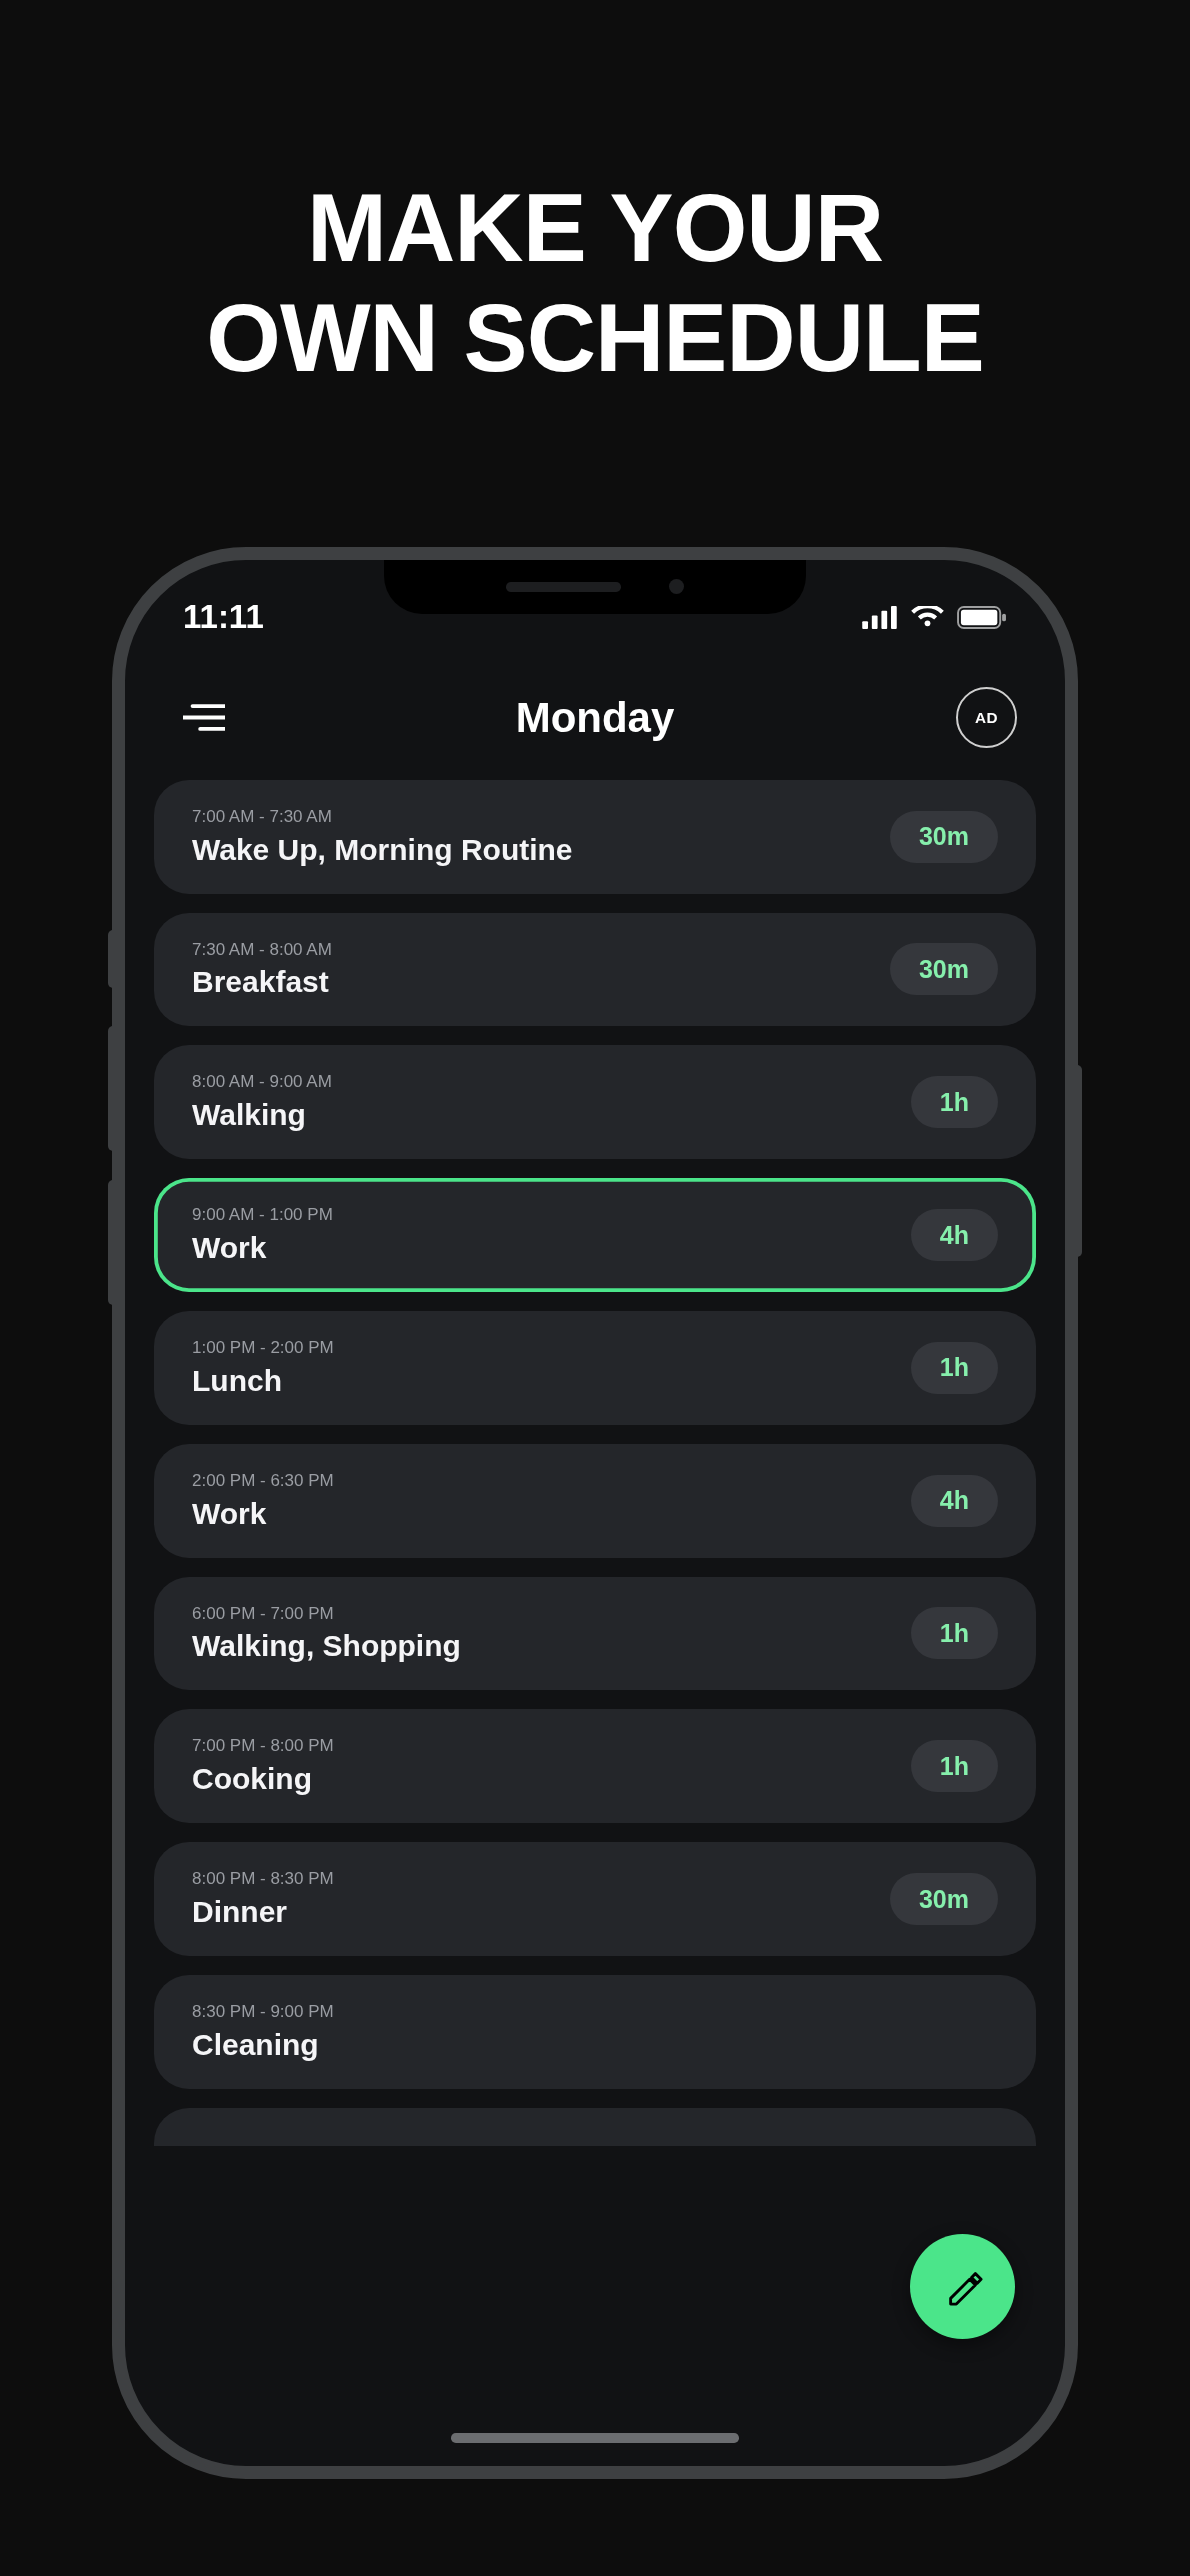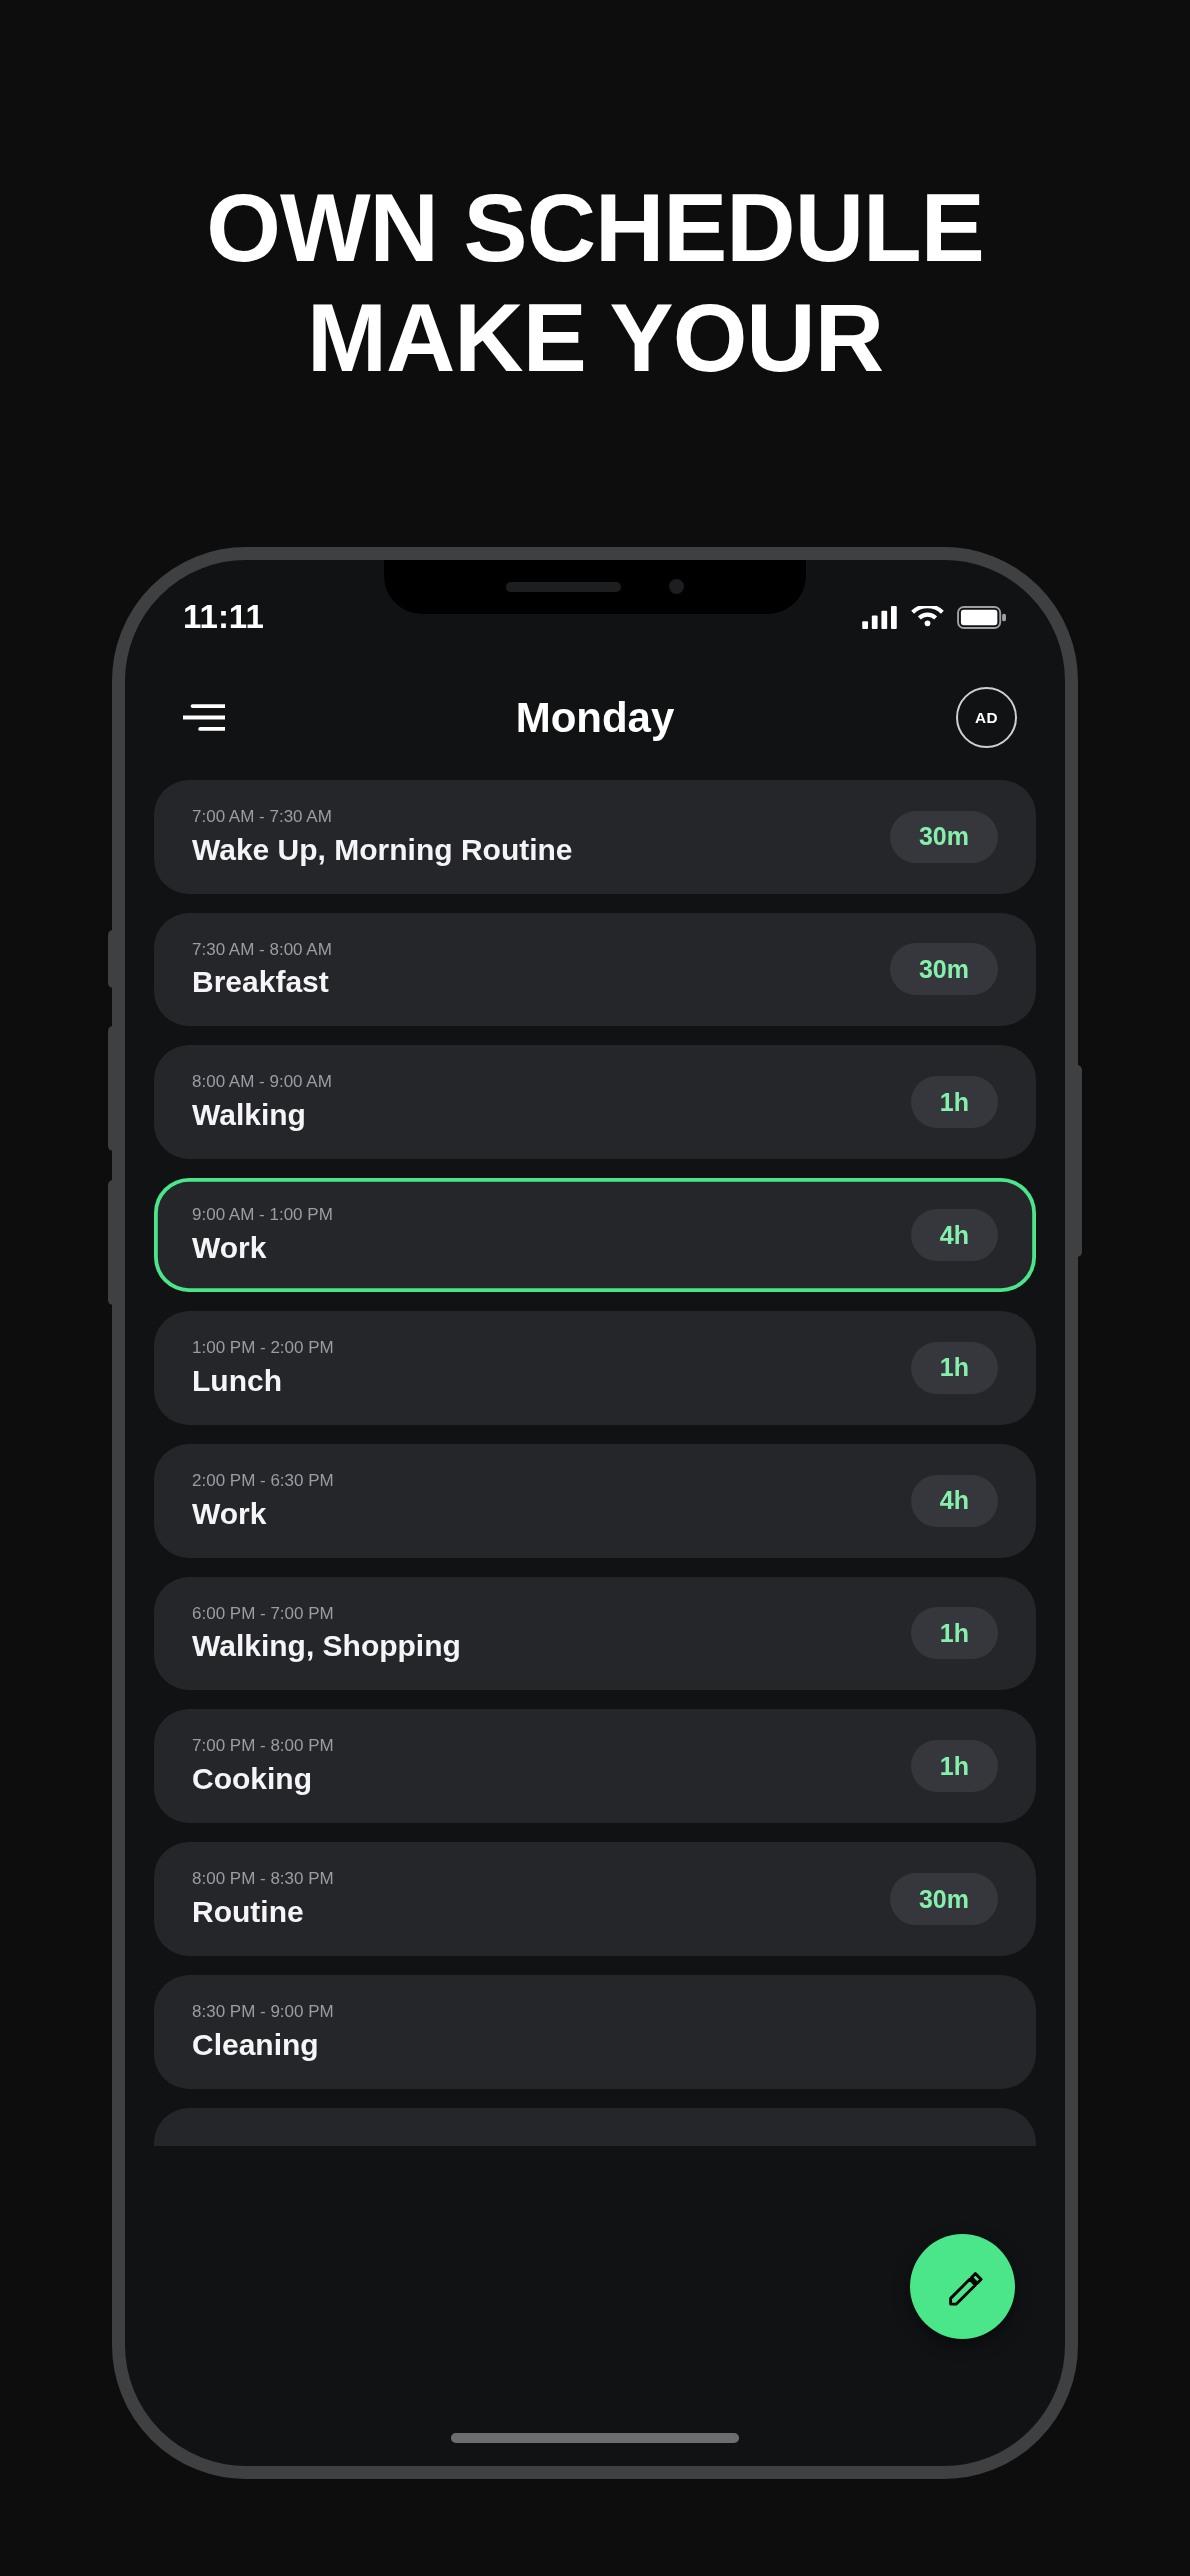--- a/index.html
+++ b/index.html
@@ -106,22 +106,22 @@
   
   .home-ind {
     position:absolute; bottom:23px; left:50%; transform:translateX(-50%);
     width:288px;height:9.6px;background:#6b6d70;border-radius:4.8px;
   }
 </style>
 </head>
 <body>
 
 <div class="headline">
+  <div>MAKE YOUR</div>
   <div>OWN SCHEDULE</div>
-  <div>MAKE YOUR</div>
 </div>
 
 <div class="phone-wrap">
   <div class="side-btn side-left-1"></div>
   <div class="side-btn side-left-2"></div>
   <div class="side-btn side-left-3"></div>
   <div class="side-btn side-right"></div>
 
   <div class="phone-frame">
     <div class="notch">
@@ -230,21 +230,21 @@
         <div class="card">
           <div class="card-left">
             <div class="time-range">7:00 PM - 8:00 PM</div>
             <div class="activity">Cooking</div>
           </div>
           <div class="pill">1h</div>
         </div>
         <div class="card">
           <div class="card-left">
             <div class="time-range">8:00 PM - 8:30 PM</div>
-            <div class="activity">Routine</div>
+            <div class="activity">Dinner</div>
           </div>
           <div class="pill">30m</div>
         </div>
         <div class="card">
           <div class="card-left">
             <div class="time-range">8:30 PM - 9:00 PM</div>
             <div class="activity">Cleaning</div>
           </div>
         </div>
         <div class="card partial"></div>

